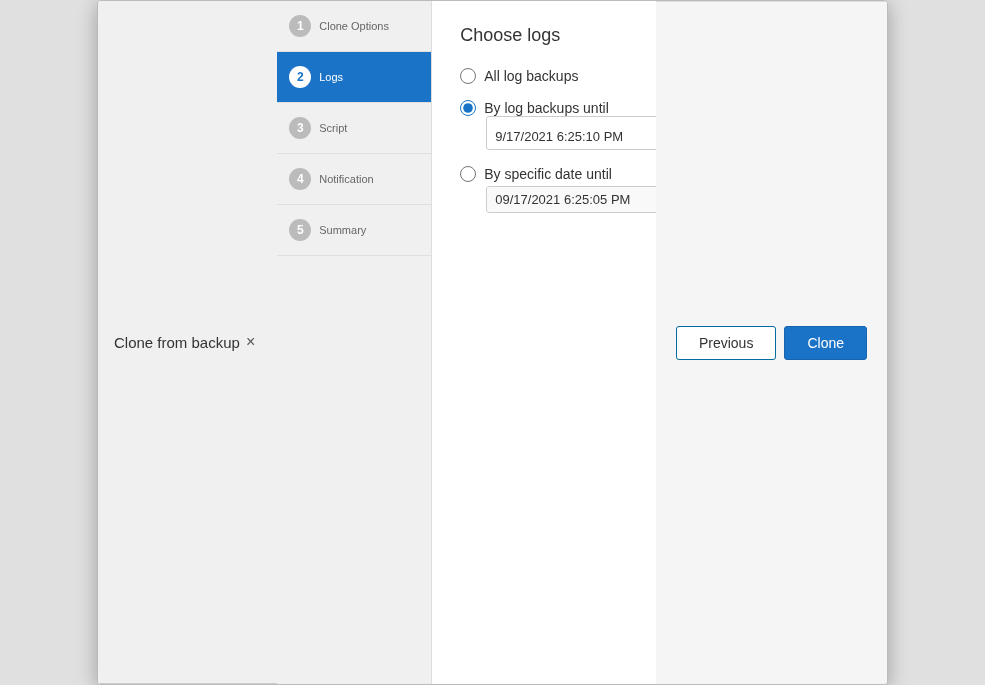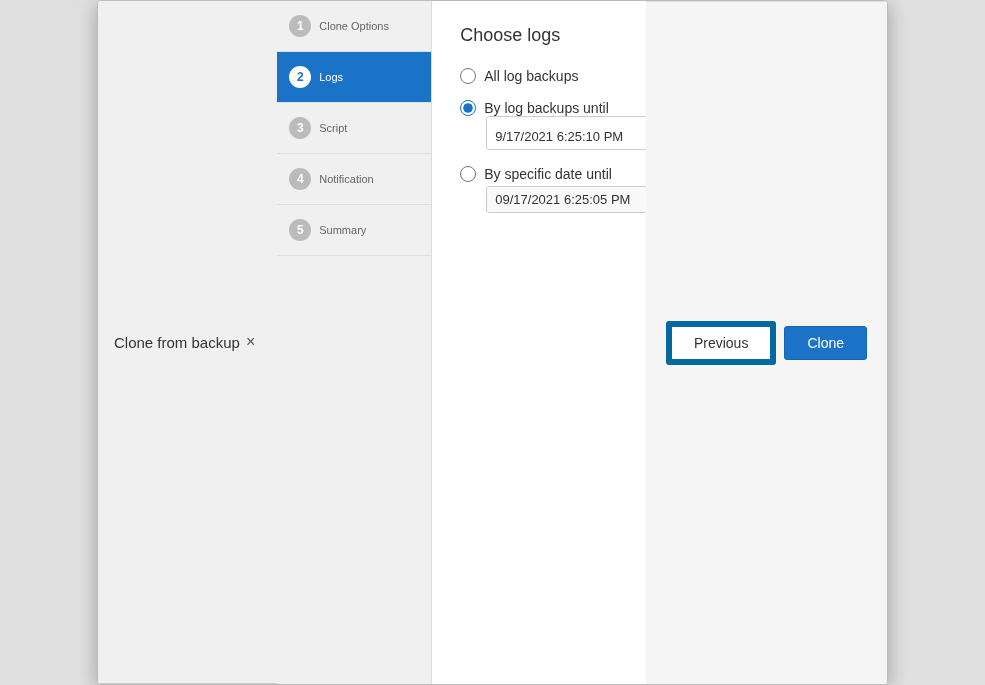--- a/index.html
+++ b/index.html
@@ -242,21 +242,21 @@
     .btn {
       padding: 8px 22px;
       font-size: 14px;
       border-radius: 3px;
       cursor: pointer;
       font-weight: 400;
     }
 
     .btn-secondary {
       background: #fff;
-      border: 6px solid #0369a1;
+      border: 1px solid #0369a1;
       color: #333;
     }
 
     .btn-primary {
       background: #1a73c7;
       border: 1px solid #1565b0;
       color: #fff;
     }
   </style>
 </head>

